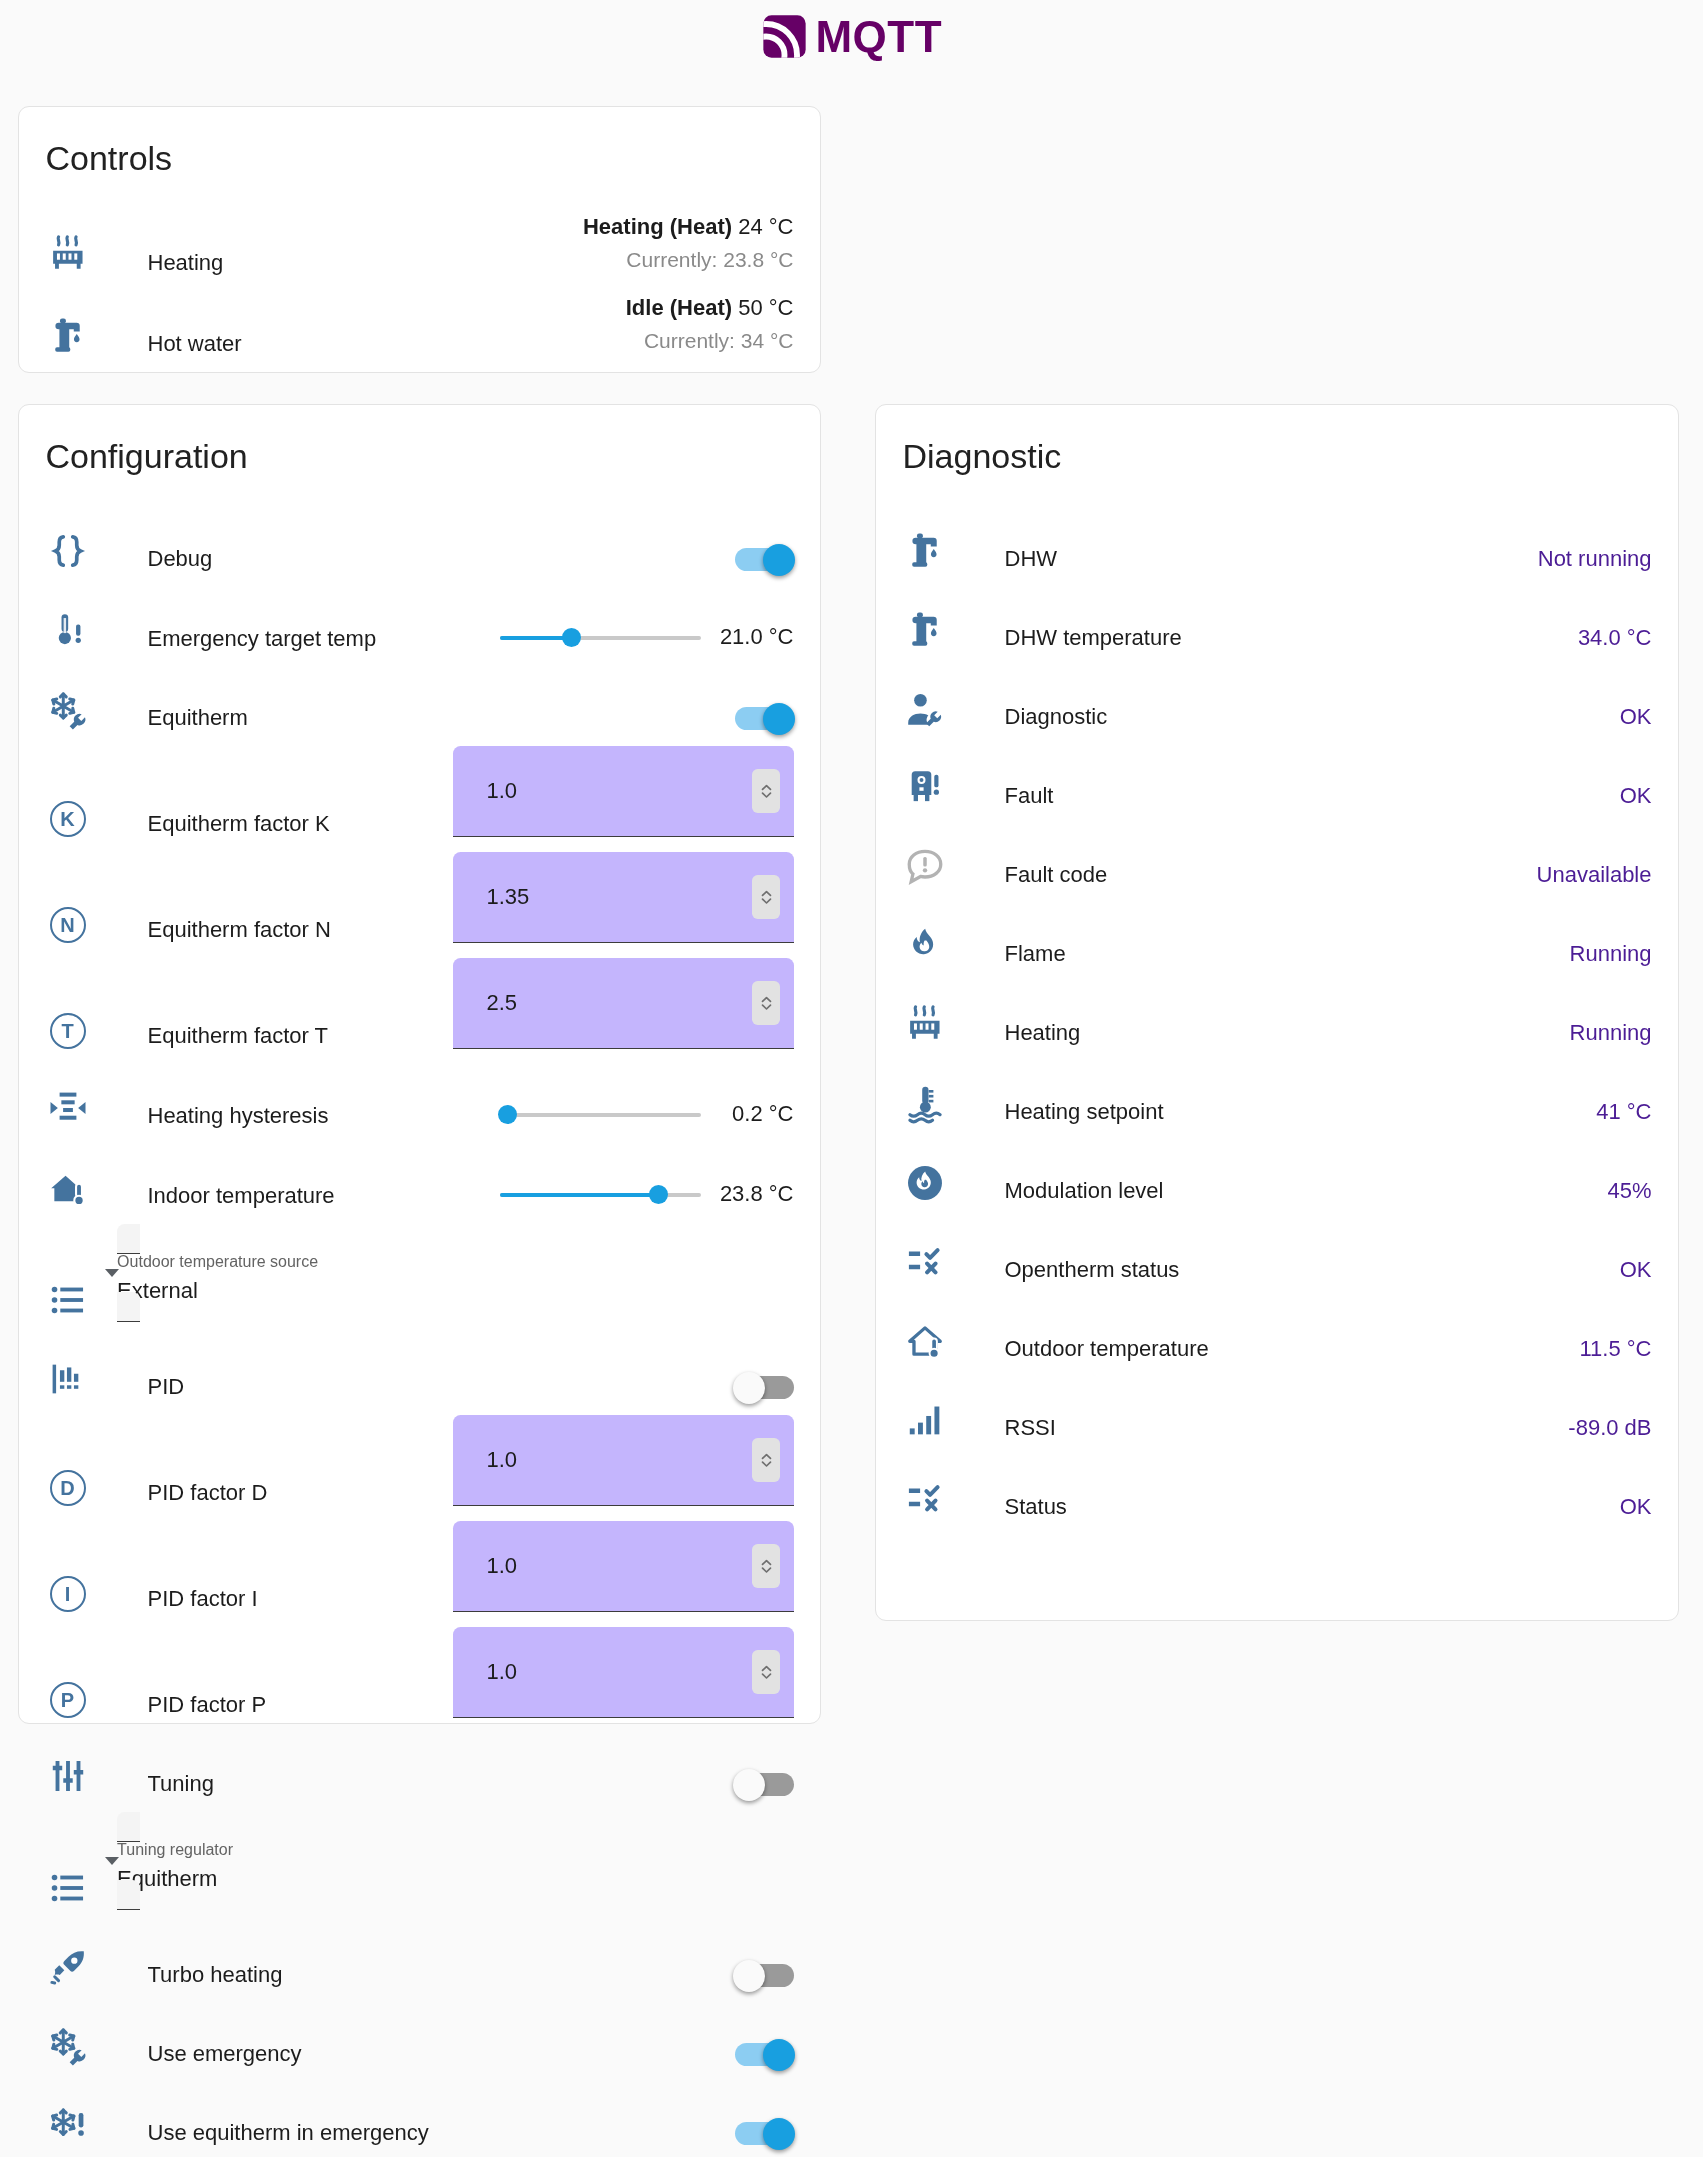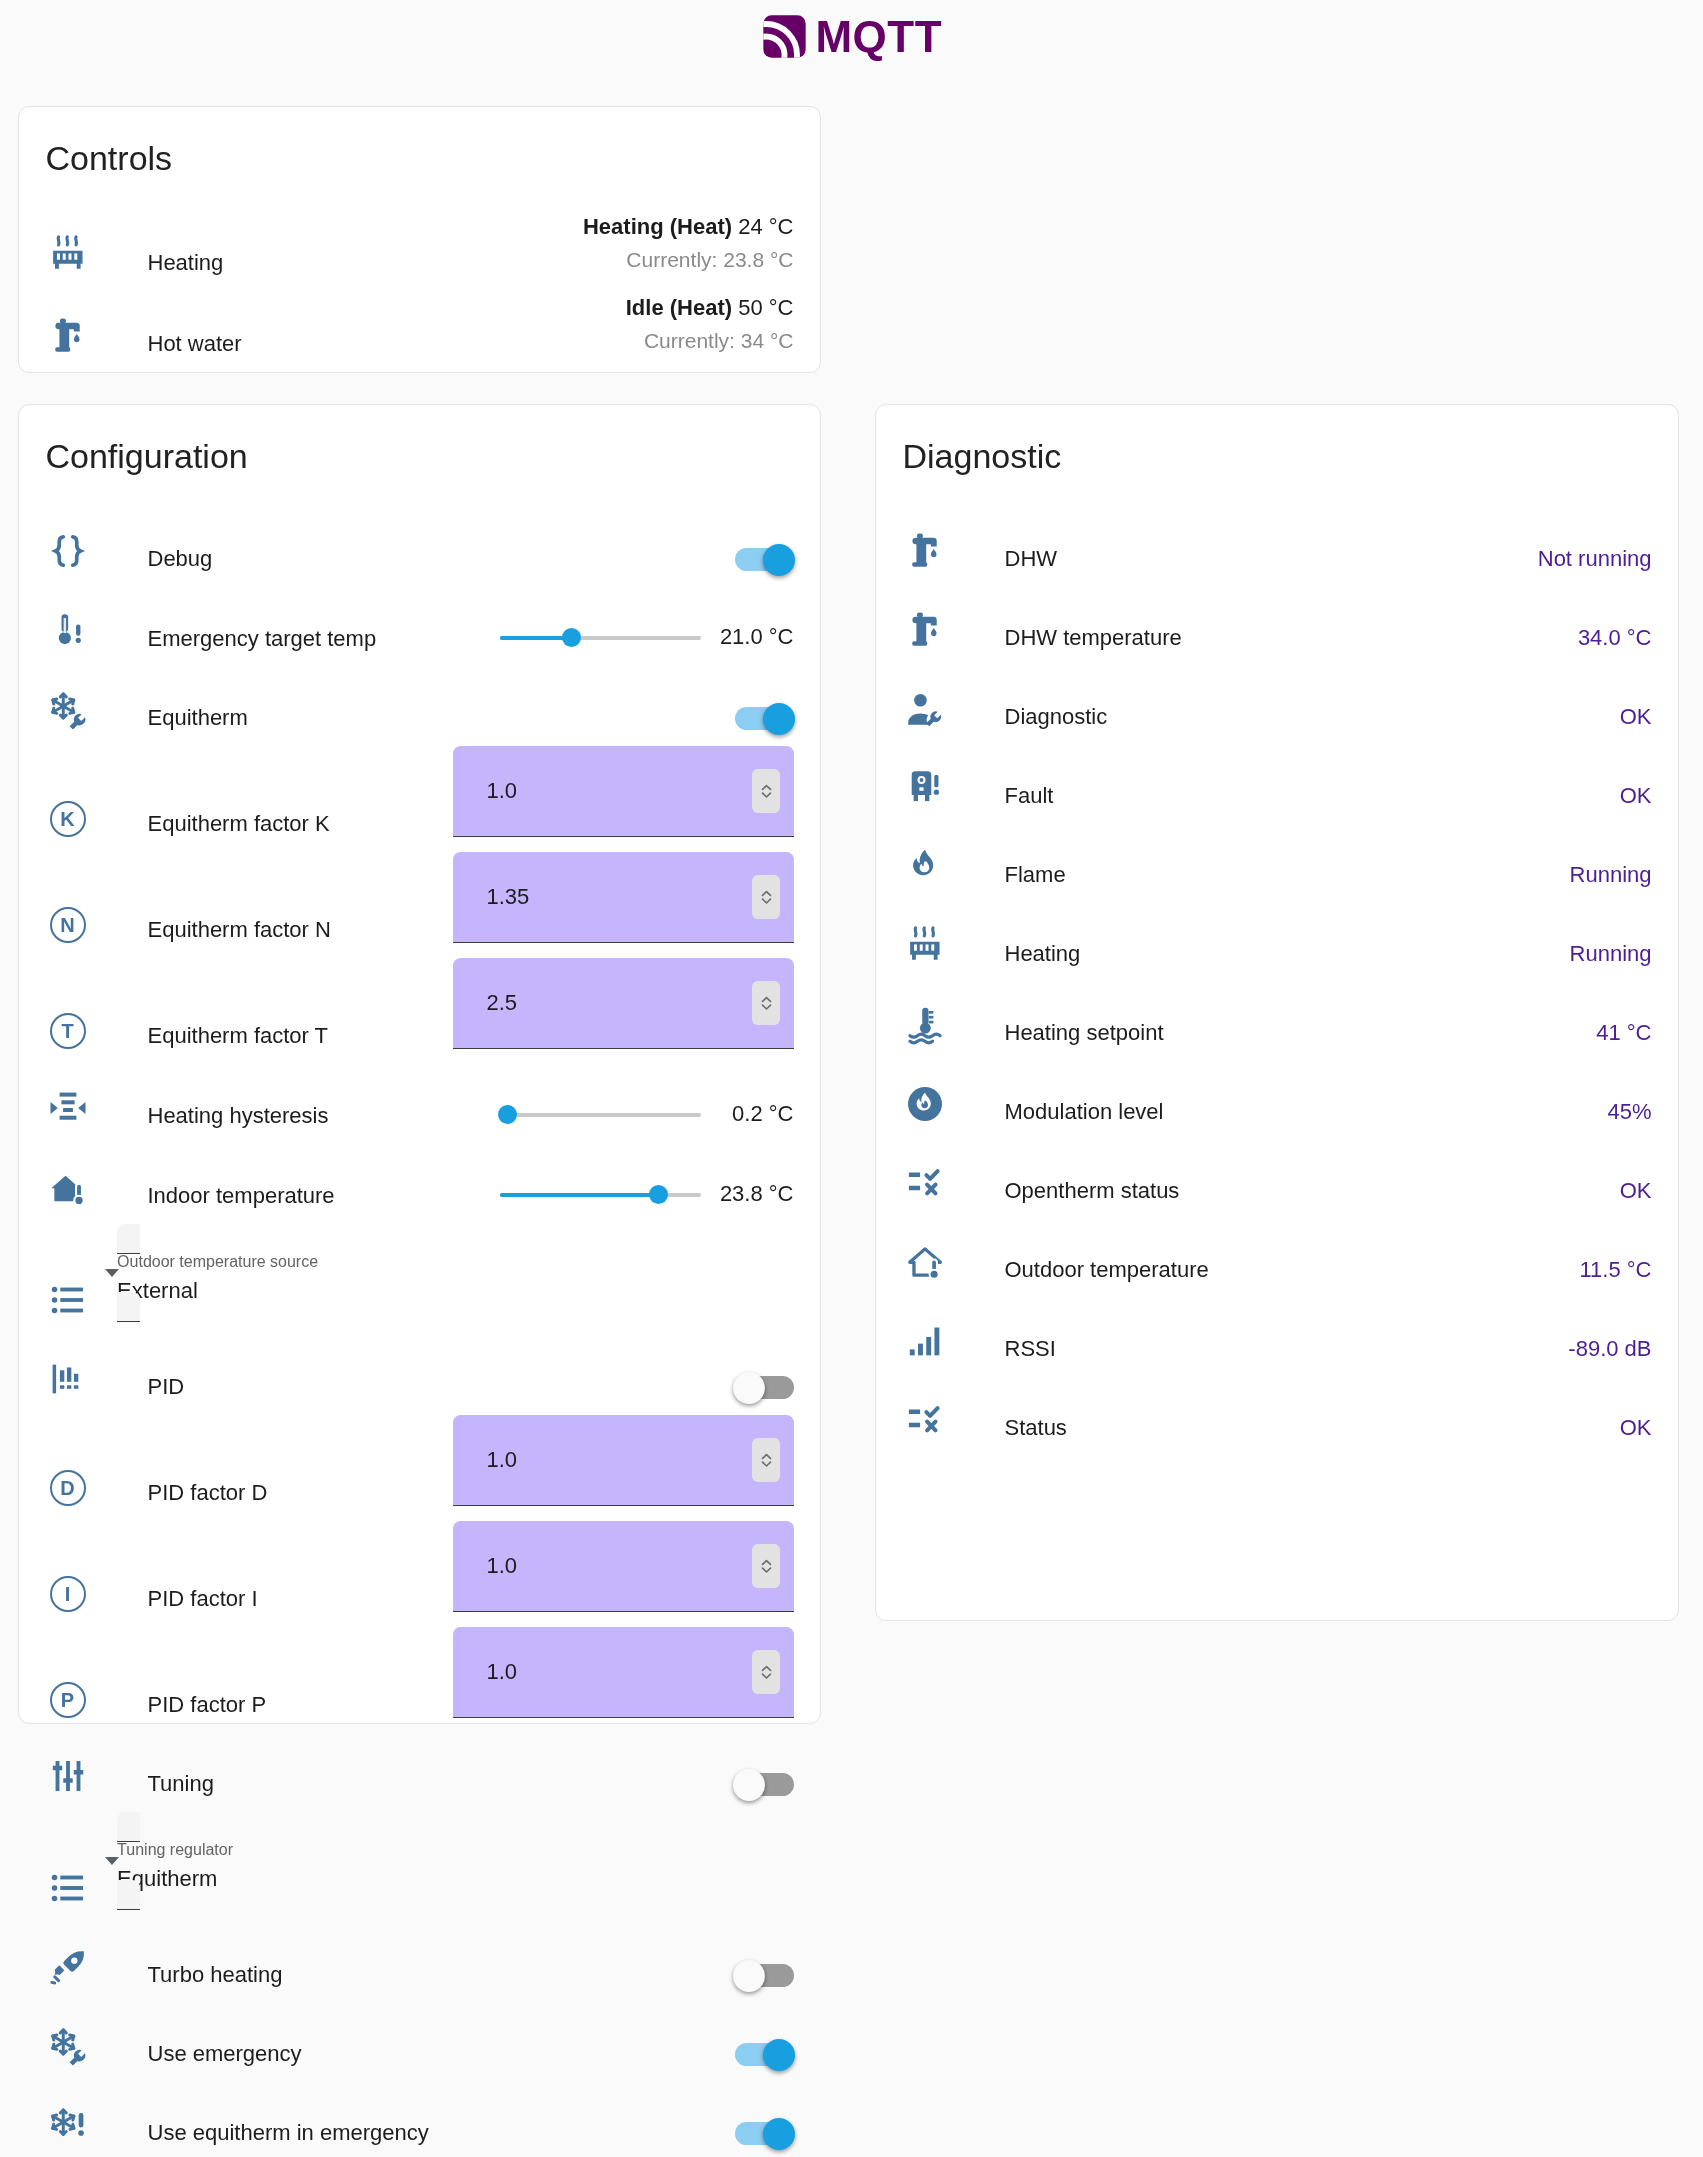--- a/index.html
+++ b/index.html
@@ -567,20 +567,29 @@
     <div class="row drow">
       <span class="icon">
           <svg viewBox="0 0 24 24">
             <use href="#i-boileralert"></use>
           </svg>
         </span>
       <span class="lbl">Fault</span>
       <span class="dval">OK</span>
     </div>
     <div class="row drow">
+      <span class="icon gray">
+          <svg viewBox="0 0 24 24">
+            <use href="#i-messagealert"></use>
+          </svg>
+        </span>
+      <span class="lbl">Fault code</span>
+      <span class="dval">Unavailable</span>
+    </div>
+    <div class="row drow">
       <span class="icon">
           <svg viewBox="0 0 24 24">
             <use href="#i-fire"></use>
           </svg>
         </span>
       <span class="lbl">Flame</span>
       <span class="dval">Running</span>
     </div>
     <div class="row drow">
       <span class="icon">

